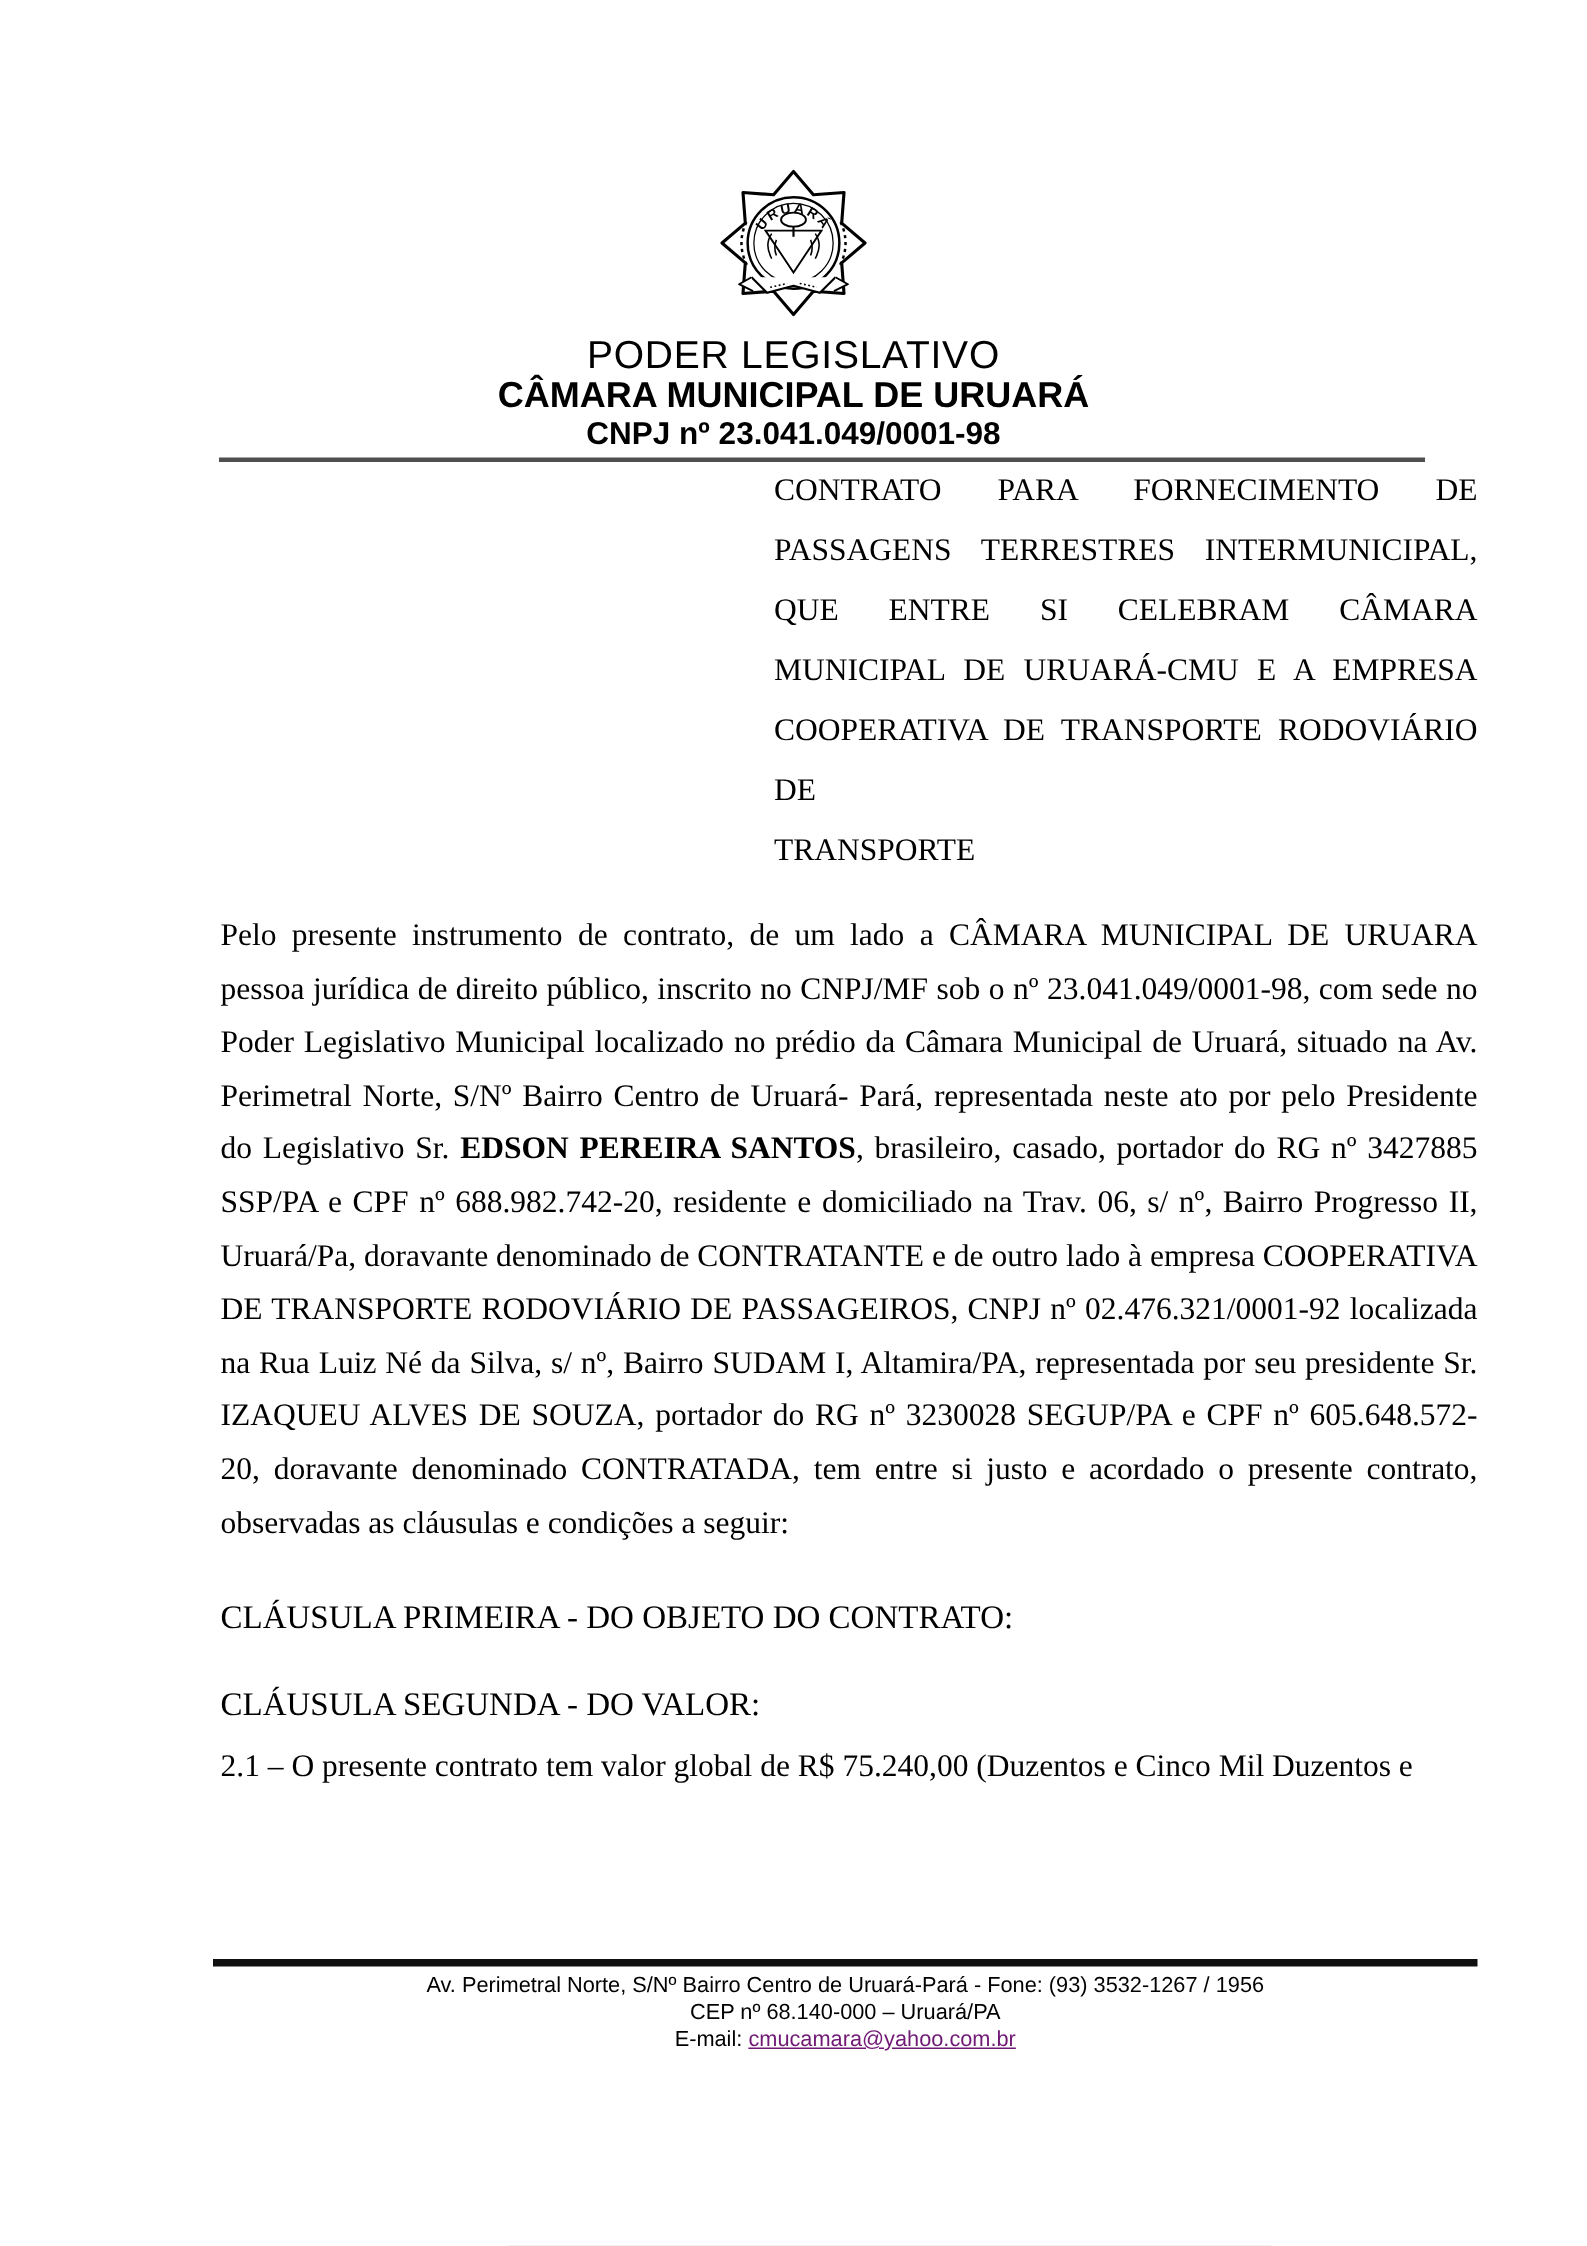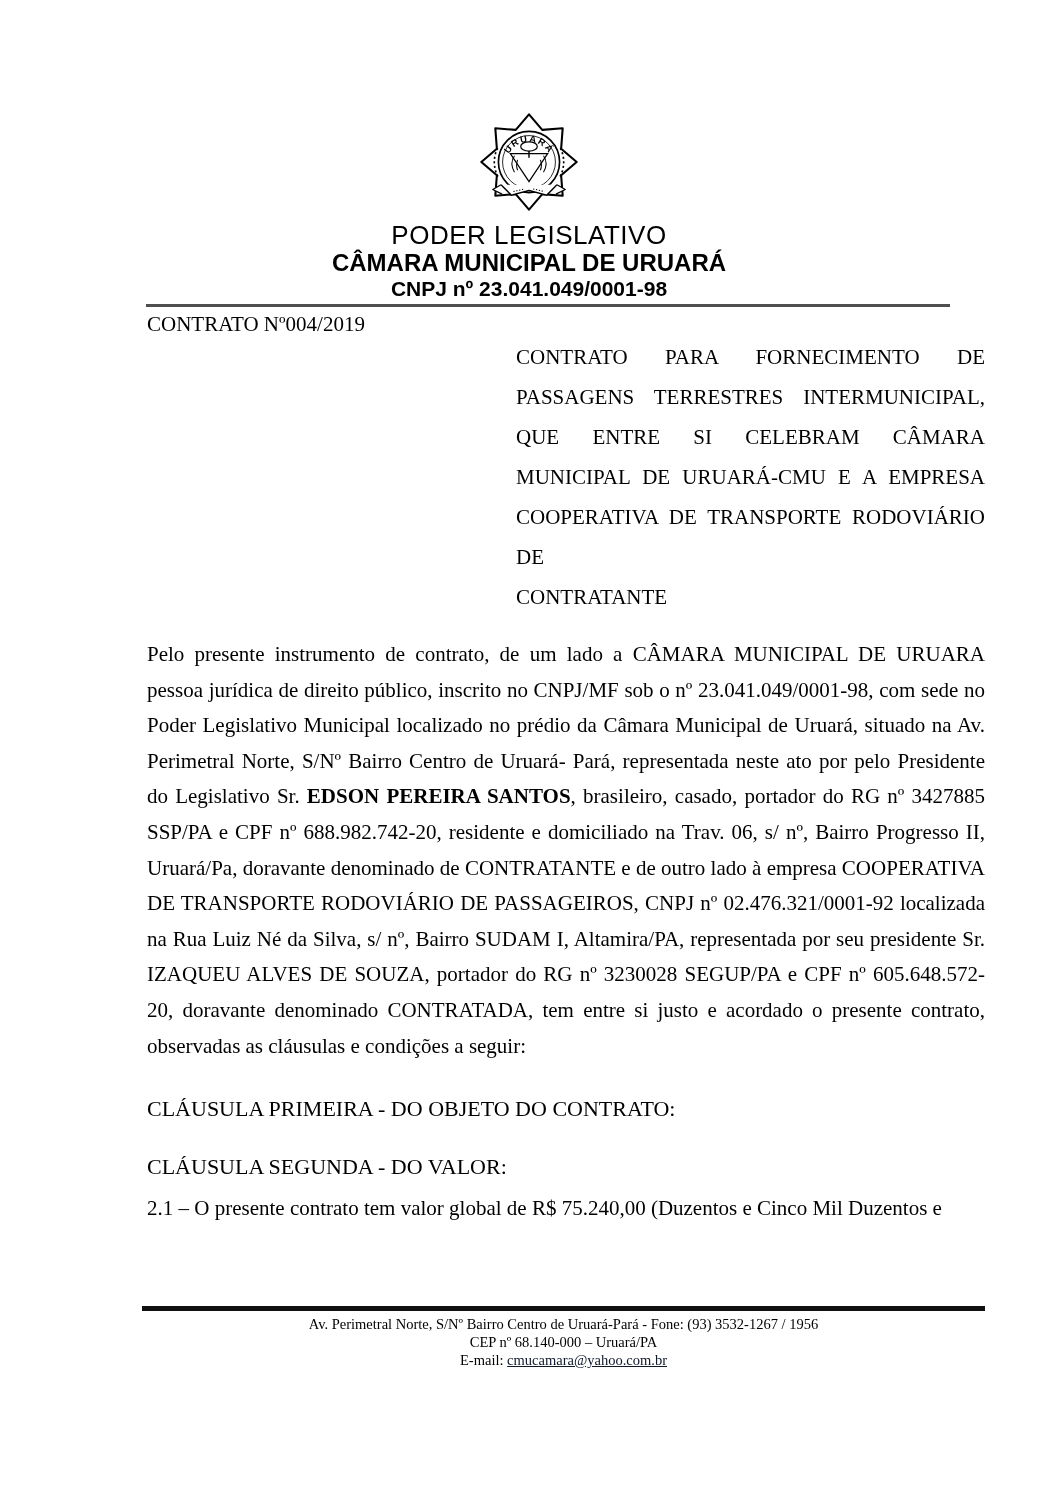--- a/index.html
+++ b/index.html
@@ -82,31 +82,31 @@
     margin-top: 10px;
     line-height: 36.4px;
     text-align: justify;
   }
   
   .footer {
     position: absolute;
     top: 1306px;
     left: 142px;
     width: 843px;
-    font-family: Liberation Serif, serif;
+    font-family: Liberation Sans, sans-serif;
     font-size: 14.5px;
     text-align: center;
   }
   .footer-rule {
     height: 5px;
     background: #101010;
   }
   .footer-lines { margin-top: 4px; line-height: 18px; }
   .email-link {
-    color: #0f172a;
+    color: #701a75;
     text-decoration: underline;
     cursor: pointer;
   }
 </style>
 </head>
 <body>
 
 <div class="page">
 
   <div class="header">
@@ -129,29 +129,28 @@
       <path d="M28,70 L20,74.5 L29,79 M82,70 L90,74.5 L81,79" stroke="#000" stroke-width="1.2" fill="#fff" stroke-linejoin="round"></path>
       <path d="M40,76.5 L51,74 M59,74 L70,76.5" stroke="#000" stroke-width="1" stroke-dasharray="1.2,1.6"></path>
     </svg>
     <div class="org-line1">PODER LEGISLATIVO</div>
     <div class="org-line2">CÂMARA MUNICIPAL DE URUARÁ</div>
     <div class="org-line3">CNPJ nº 23.041.049/0001-98</div>
     <div class="header-rule"></div>
   </div>
 
   <div class="content">
-    <div class="contract-number">CONTRATO Nº004/2019</div>
 
     <div class="subject">
         <div>CONTRATO PARA FORNECIMENTO DE</div>
         <div>PASSAGENS TERRESTRES INTERMUNICIPAL,</div>
         <div>QUE ENTRE SI CELEBRAM CÂMARA</div>
         <div>MUNICIPAL DE URUARÁ-CMU E A EMPRESA</div>
         <div>COOPERATIVA DE TRANSPORTE RODOVIÁRIO DE</div>
-        <div>CONTRATANTE</div>
+        <div>TRANSPORTE</div>
       </div>
 
     <p class="preamble"><span>Pelo presente instrumento de contrato, de um lado a CÂMARA MUNICIPAL DE URUARA pessoa jurídica de direito público, inscrito no CNPJ/MF sob o nº 23.041.049/0001-98, com sede no Poder Legislativo Municipal localizado no prédio da Câmara Municipal de Uruará, situado na Av. Perimetral Norte, S/Nº Bairro Centro de Uruará- Pará, representada neste ato por pelo Presidente do Legislativo Sr. </span><span style="font-weight: 700;">EDSON PEREIRA SANTOS</span><span>, brasileiro, casado, portador do RG nº 3427885 SSP/PA e CPF nº 688.982.742-20, residente e domiciliado na Trav. 06, s/ nº, Bairro Progresso II, Uruará/Pa, doravante denominado de CONTRATANTE e de outro lado à empresa COOPERATIVA DE TRANSPORTE RODOVIÁRIO DE PASSAGEIROS, CNPJ nº 02.476.321/0001-92 localizada na Rua Luiz Né da Silva, s/ nº, Bairro SUDAM I, Altamira/PA, representada por seu presidente Sr. IZAQUEU ALVES DE SOUZA, portador do RG nº 3230028 SEGUP/PA e CPF nº 605.648.572-20, doravante denominado CONTRATADA, tem entre si justo e acordado o presente contrato, observadas as cláusulas e condições a seguir:</span></p>
 
     <div class="clause-heading first">CLÁUSULA PRIMEIRA - DO OBJETO DO CONTRATO:</div>
 
     <div class="clause-heading second">CLÁUSULA SEGUNDA - DO VALOR:</div>
     <p class="clause-body">2.1 – O presente contrato tem valor global de R$ 75.240,00 (Duzentos e Cinco Mil Duzentos e</p>
   </div>
 

